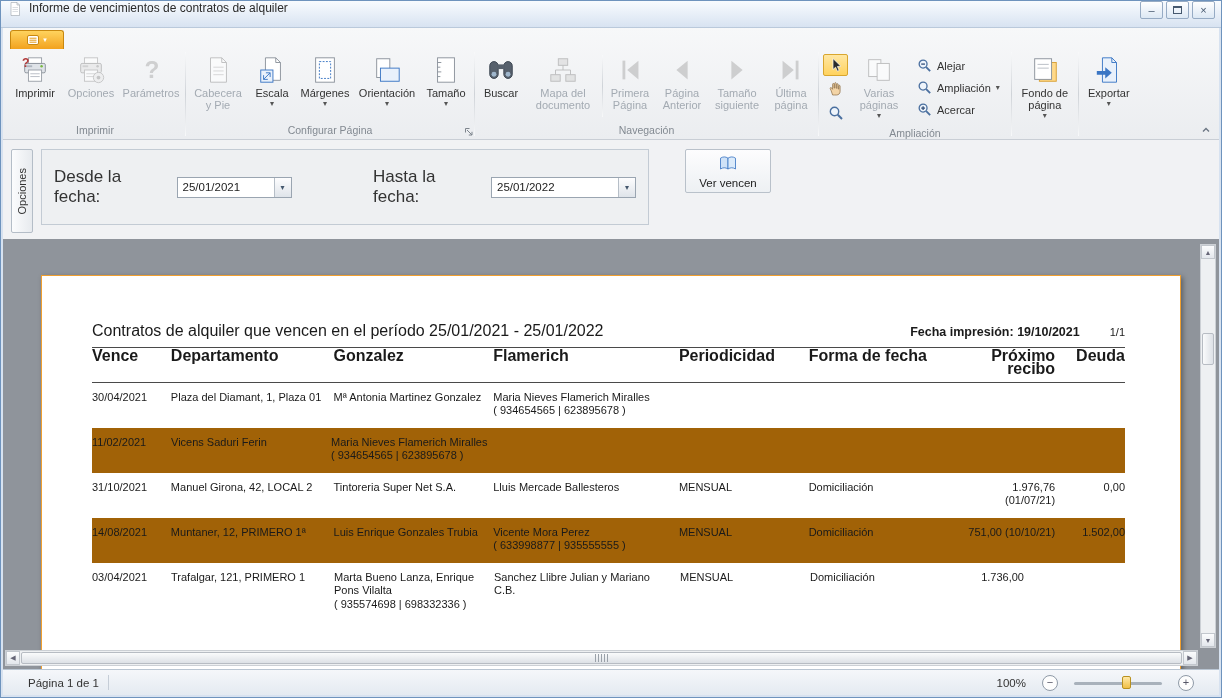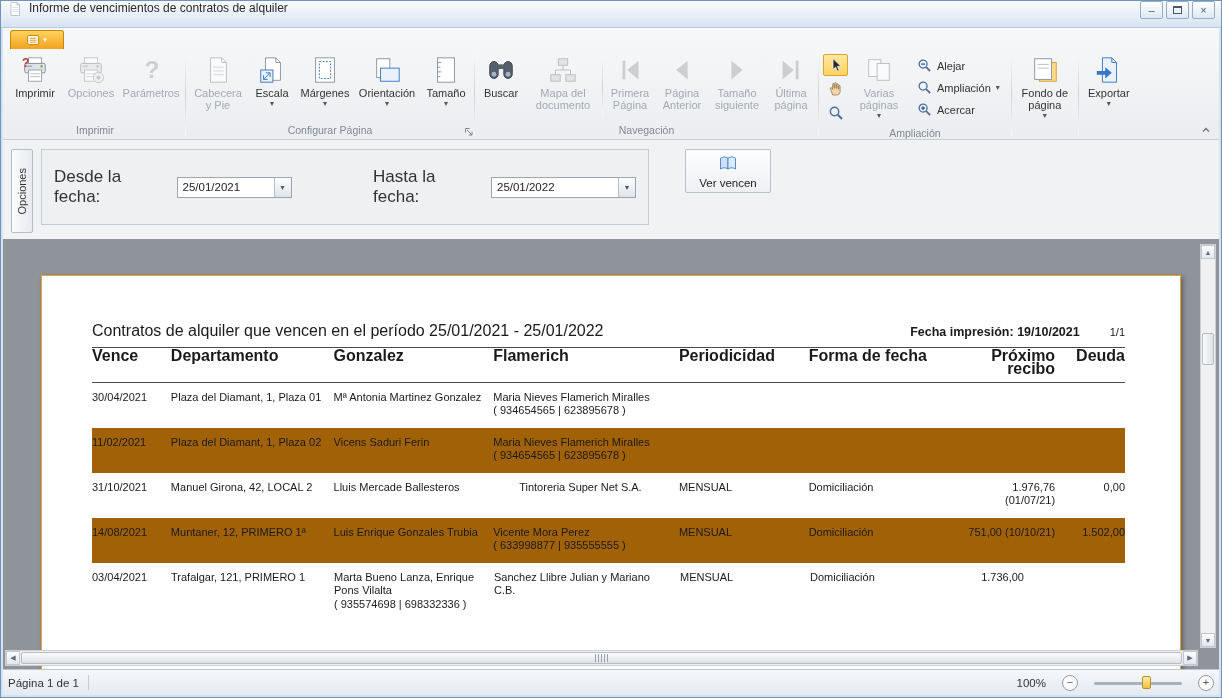--- a/index.html
+++ b/index.html
@@ -69,21 +69,21 @@
   
   .vscroll{position:absolute;top:5px;right:3px;bottom:21px;width:16px;background:#eef0f2;border:1px solid #ccd0d5;display:block}
   .scroll-arrow{position:absolute;left:0;width:14px;height:14px;display:flex;align-items:center;justify-content:center;font-size:7px;color:#667;background:linear-gradient(#fbfcfd,#e3e7ec);border:1px solid #c2c7cd;cursor:default}
   .vs-up{top:0}.vs-down{bottom:0}
   .vthumb{position:absolute;left:1px;right:1px;top:88px;height:32px;background:linear-gradient(90deg,#fafbfc,#dde1e6);border:1px solid #b7bcc3;border-radius:2px;cursor:default}
   .hscroll{position:absolute;left:2px;right:21px;bottom:3px;height:16px;background:#eef0f2;border:1px solid #ccd0d5}
   .hs-left{left:0;top:0;height:14px}.hs-right{right:0;left:auto;top:0;height:14px}
   .hthumb{position:absolute;left:15px;right:15px;top:1px;bottom:1px;background:linear-gradient(#fafbfc,#dde1e6);border:1px solid #b7bcc3;border-radius:2px;display:flex;align-items:center;justify-content:center;cursor:default}
   .grip{width:13px;height:8px;background:repeating-linear-gradient(90deg,#9aa1a9 0 1px,transparent 1px 3px)}
   
-  .statusbar{flex:0 0 26px;display:flex;align-items:center;background:linear-gradient(#f5f7fa,#e4eaf1);border-top:1px solid #b9c5d2;padding:0 5px;gap:9px}
+  .statusbar{flex:0 0 26px;display:flex;align-items:center;background:linear-gradient(#f5f7fa,#e4eaf1);border-top:1px solid #b9c5d2;padding:0 25px;gap:9px}
   .sb-text{font-size:11.5px;color:#333}
   .sb-sep{width:1px;height:15px;background:#c5cdd7}
   .sb-right{margin-left:auto;display:flex;align-items:center;gap:16px}
   .zoom-btn{width:16px;height:16px;border:1px solid #8f9aa7;border-radius:50%;background:#fdfdfd;display:flex;align-items:center;justify-content:center;font-size:11px;line-height:9px;color:#556;padding:0;cursor:default}
   .slider{position:relative;width:88px;height:16px;cursor:default}
   .slider .track{position:absolute;left:0;right:0;top:7px;height:3px;background:#a8b1bb;border-radius:2px}
   .slider .thumb{position:absolute;left:48px;top:1px;width:9px;height:13px;background:linear-gradient(#ffe9a8,#f0bf45);border:1px solid #b8901f;border-radius:2px}
   .sprite{position:absolute;width:0;height:0;overflow:hidden}
 </style>
 </head>
@@ -498,34 +498,33 @@
     <div class="c c-inq">Mª Antonia Martinez Gonzalez</div>
     <div class="c c-arr">Maria Nieves Flamerich Miralles
 ( 934654565 | 623895678 )</div>
     <div class="c c-per"></div>
     <div class="c c-forma"></div>
     <div class="c c-recibo"></div>
     <div class="c c-deuda"></div>
   </div>
               <div class="trow shaded">
     <div class="c c-vence">11/02/2021</div>
-    <div class="c c-dep">Plaza del Diamant, 1, Plaza 02</div>
     <div class="c c-inq">Vicens Saduri Ferin</div>
     <div class="c c-arr">Maria Nieves Flamerich Miralles
 ( 934654565 | 623895678 )</div>
     <div class="c c-per"></div>
     <div class="c c-forma"></div>
     <div class="c c-recibo"></div>
     <div class="c c-deuda"></div>
   </div>
               <div class="trow">
     <div class="c c-vence">31/10/2021</div>
     <div class="c c-dep">Manuel Girona, 42, LOCAL 2</div>
+    <div class="c c-inq">Tintoreria Super Net S.A.</div>
     <div class="c c-arr">Lluis Mercade Ballesteros</div>
-    <div class="c c-inq">Tintoreria Super Net S.A.</div>
     <div class="c c-per">MENSUAL</div>
     <div class="c c-forma">Domiciliación</div>
     <div class="c c-recibo">1.976,76 (01/07/21)</div>
     <div class="c c-deuda">0,00</div>
   </div>
               <div class="trow shaded">
     <div class="c c-vence">14/08/2021</div>
     <div class="c c-dep">Muntaner, 12, PRIMERO 1ª</div>
     <div class="c c-inq">Luis Enrique Gonzales Trubia</div>
     <div class="c c-arr">Vicente Mora Perez

